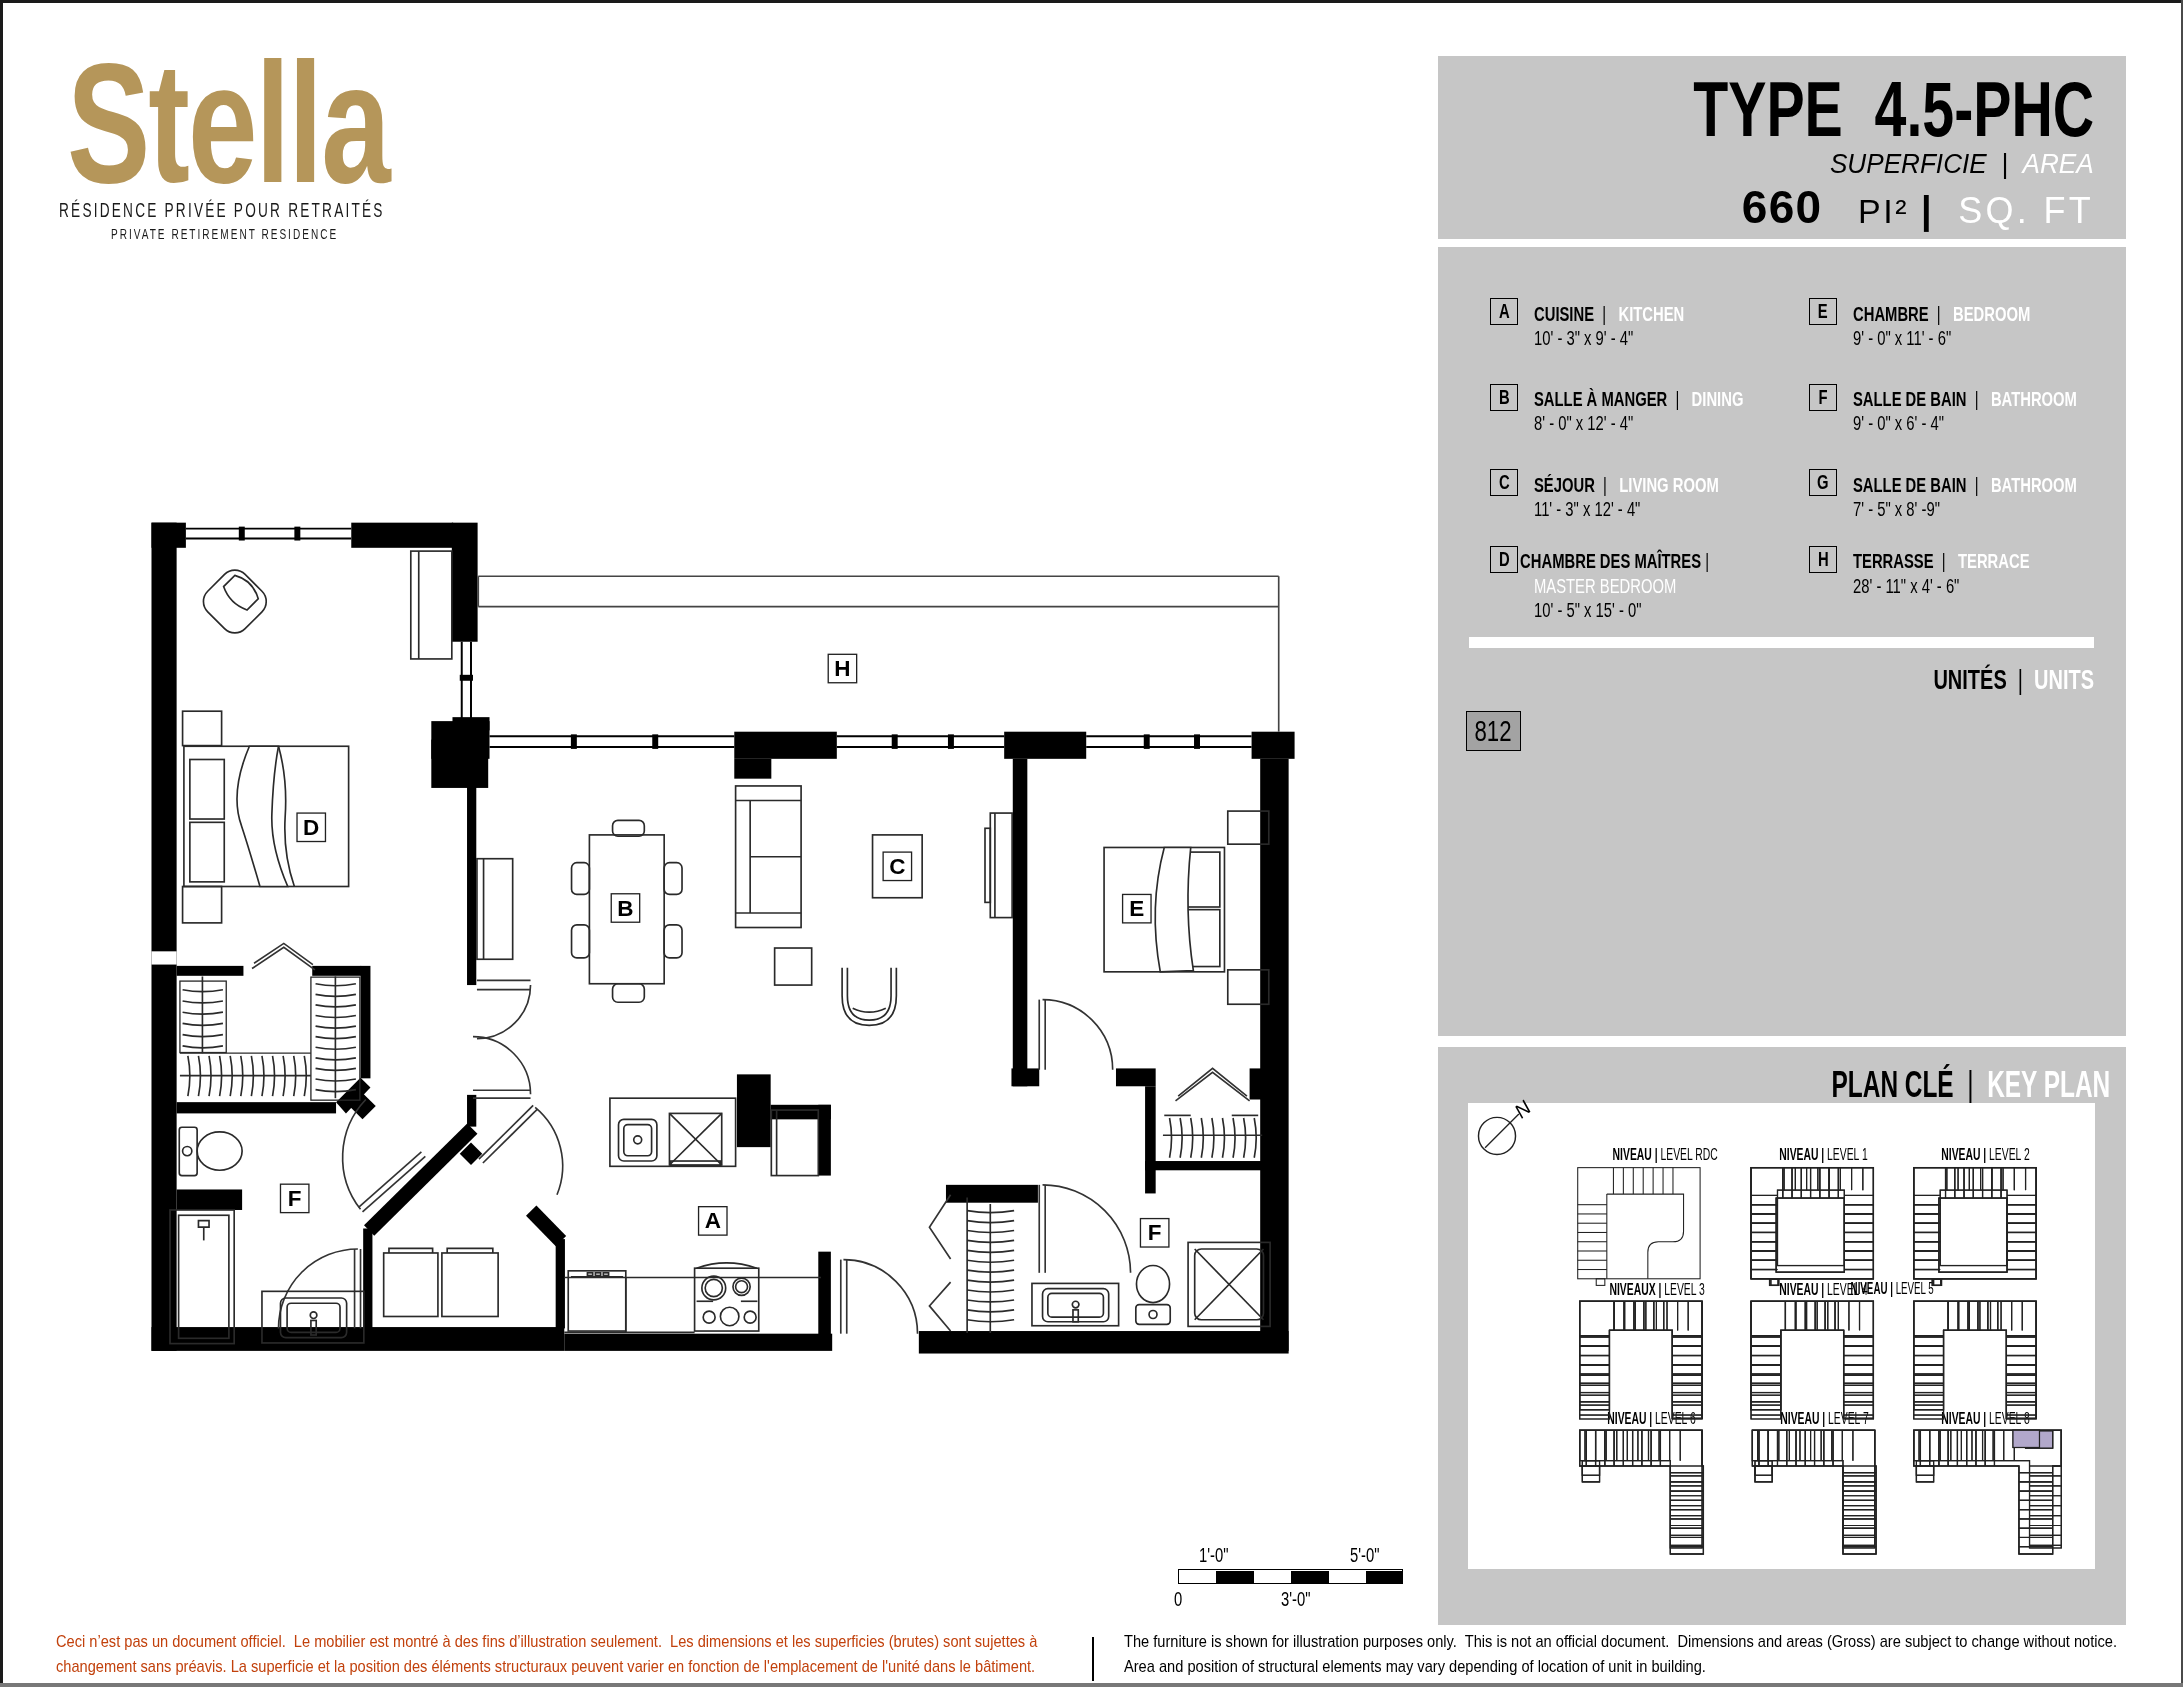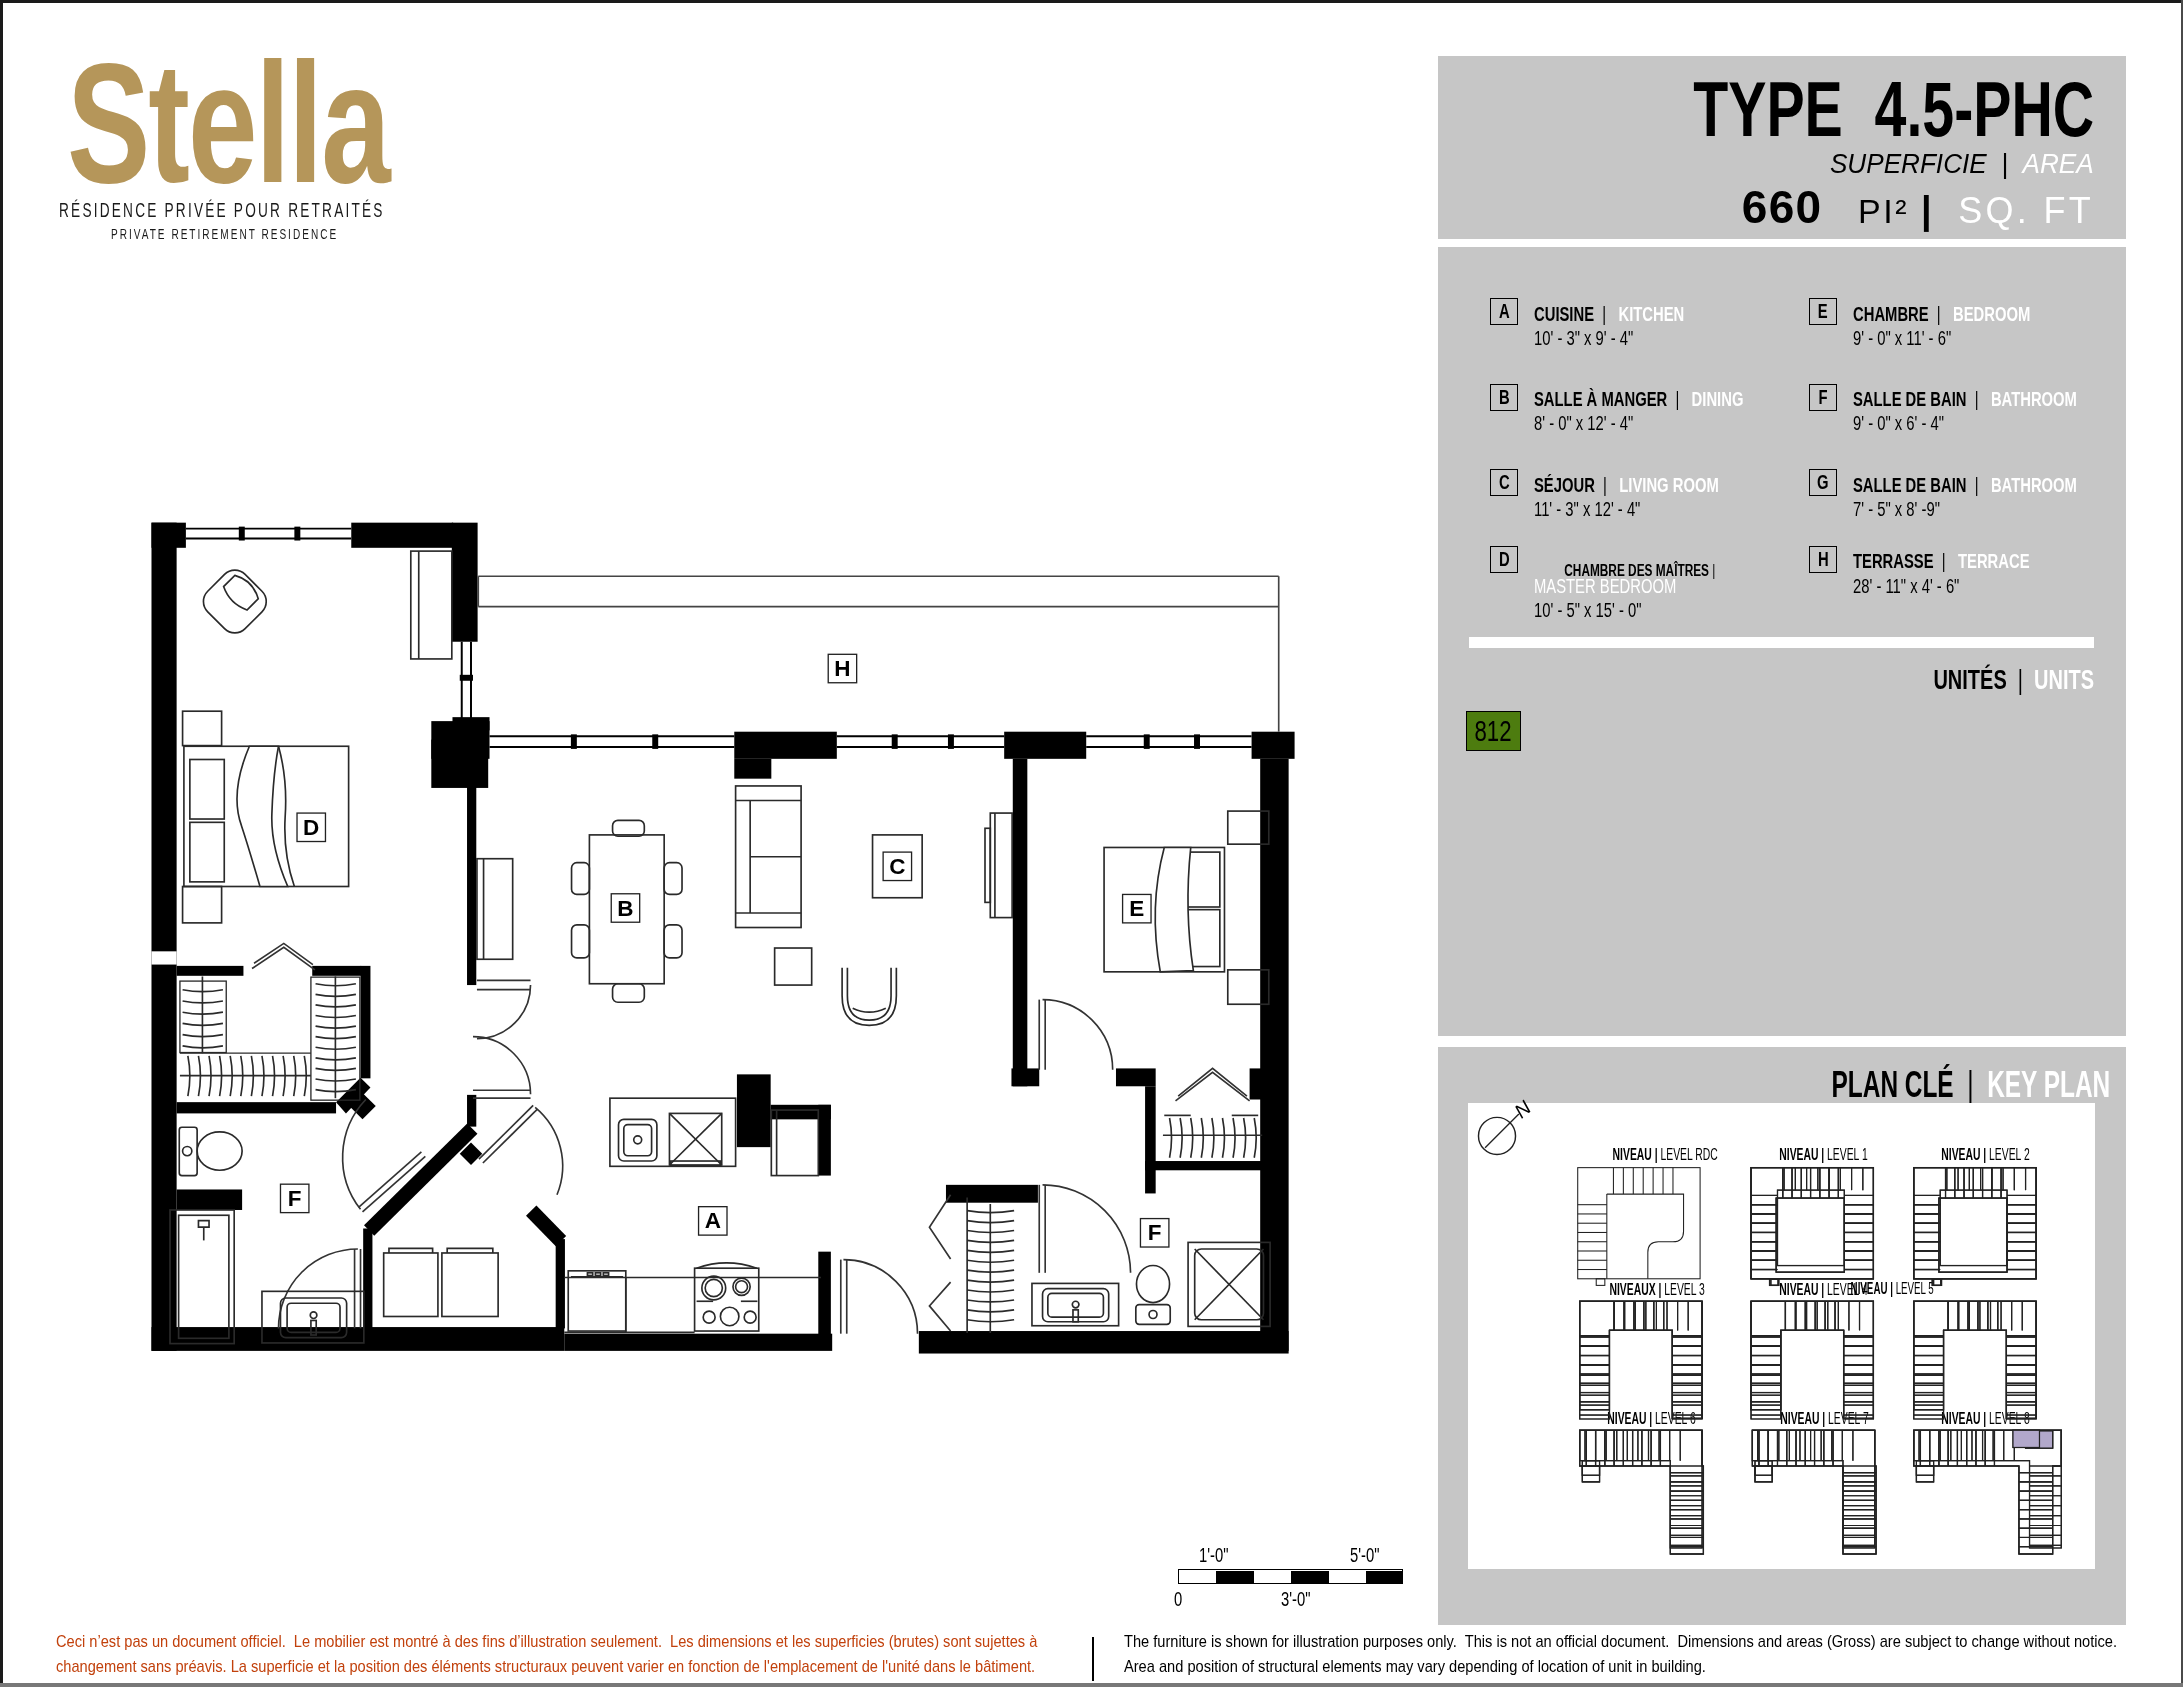--- a/index.html
+++ b/index.html
@@ -44,21 +44,21 @@
 
 <div class="lbox" style="left:1490px;top:384px;"><span class="cx">B</span></div>
 <div class="abs" style="left:1534px;top:388px;font-size:20px;font-weight:bold;"><span class="cx">SALLE À MANGER &nbsp;<span style="font-weight:normal;">|</span>&nbsp;&nbsp; <span class="wt">DINING</span></span></div>
 <div class="abs" style="left:1534px;top:412px;font-size:20px;"><span class="cx">8' - 0" x 12' - 4"</span></div>
 
 <div class="lbox" style="left:1490px;top:469px;"><span class="cx">C</span></div>
 <div class="abs" style="left:1534px;top:474px;font-size:20px;font-weight:bold;"><span class="cx">SÉJOUR &nbsp;<span style="font-weight:normal;">|</span>&nbsp;&nbsp; <span class="wt">LIVING ROOM</span></span></div>
 <div class="abs" style="left:1534px;top:498px;font-size:20px;"><span class="cx">11' - 3" x 12' - 4"</span></div>
 
 <div class="lbox" style="left:1490px;top:546px;"><span class="cx">D</span></div>
-<div class="abs" style="left:1561px;top:550px;font-size:16px;font-weight:bold;margin-top:12px;"><span class="cx">&nbsp;CHAMBRE DES MAÎTRES <span style="font-weight:normal;">|</span></span></div>
+<div class="abs" style="left:1516px;top:550px;font-size:20px;font-weight:bold;"><span class="cx">&nbsp;CHAMBRE DES MAÎTRES <span style="font-weight:normal;">|</span></span></div>
 <div class="abs" style="left:1534px;top:575px;font-size:20px;color:#fff;"><span class="cx">MASTER BEDROOM</span></div>
 <div class="abs" style="left:1534px;top:599px;font-size:20px;"><span class="cx">10' - 5" x 15' - 0"</span></div>
 
 <div class="lbox" style="left:1809px;top:298px;"><span class="cx">E</span></div>
 <div class="abs" style="left:1853px;top:303px;font-size:20px;font-weight:bold;"><span class="cx">CHAMBRE &nbsp;<span style="font-weight:normal;">|</span>&nbsp;&nbsp; <span class="wt">BEDROOM</span></span></div>
 <div class="abs" style="left:1853px;top:327px;font-size:20px;"><span class="cx">9' - 0" x 11' - 6"</span></div>
 
 <div class="lbox" style="left:1809px;top:384px;"><span class="cx">F</span></div>
 <div class="abs" style="left:1853px;top:388px;font-size:20px;font-weight:bold;"><span class="cx">SALLE DE BAIN &nbsp;<span style="font-weight:normal;">|</span>&nbsp;&nbsp; <span class="wt">BATHROOM</span></span></div>
 <div class="abs" style="left:1853px;top:412px;font-size:20px;"><span class="cx">9' - 0" x 6' - 4"</span></div>
@@ -68,21 +68,21 @@
 <div class="abs" style="left:1853px;top:498px;font-size:20px;"><span class="cx">7' - 5" x 8' -9"</span></div>
 
 <div class="lbox" style="left:1809px;top:546px;"><span class="cx">H</span></div>
 <div class="abs" style="left:1853px;top:550px;font-size:20px;font-weight:bold;"><span class="cx">TERRASSE &nbsp;<span style="font-weight:normal;">|</span>&nbsp;&nbsp; <span class="wt">TERRACE</span></span></div>
 <div class="abs" style="left:1853px;top:575px;font-size:20px;"><span class="cx">28' - 11" x 4' - 6"</span></div>
 
 <div class="abs" style="left:1469px;top:637px;width:625px;height:10.6px;background:#fff;"></div>
 
 <div class="abs" style="right:89px;top:665px;font-size:27px;font-weight:bold;"><span class="cxr">UNITÉS &nbsp;<span style="font-weight:normal;">|</span> <span class="wt">&nbsp;UNITS</span></span></div>
 
-<div class="abs" style="left:1466px;top:711px;width:55px;height:40px;border:1.3px solid #000;box-sizing:border-box;background:#4d7c0f;text-align:center;font-size:30px;line-height:37px;"><span class="cx" style="transform-origin:50% 50%;">812</span></div>
+<div class="abs" style="left:1466px;top:711px;width:55px;height:40px;border:1.3px solid #000;box-sizing:border-box;background:#a3a3a3;text-align:center;font-size:30px;line-height:37px;"><span class="cx" style="transform-origin:50% 50%;">812</span></div>
 
 <div class="panel" style="top:1047px;height:578px;"></div>
 
 <div class="abs" style="right:73px;top:1064px;font-size:37px;font-weight:bold;text-decoration:underline;"><span class="cxr" style="transform:scaleX(.66);">PLAN CLÉ &nbsp;<span style="font-weight:normal;">|</span> <span class="wt">&nbsp;KEY PLAN</span></span></div>
 
 <div class="abs" style="left:1468px;top:1103px;width:627px;height:466px;background:#fff;"></div>
 
 <div class="abs" style="left:1579px;top:1145px;width:123px;text-align:center;font-size:17px;font-weight:bold;"><span class="cx" style="transform-origin:50% 50%;transform:scaleX(.61);">NIVEAU | <span style="font-weight:normal;">LEVEL RDC</span></span></div>
 <div class="abs" style="left:1751px;top:1145px;width:123px;text-align:center;font-size:17px;font-weight:bold;"><span class="cx" style="transform-origin:50% 50%;transform:scaleX(.61);">NIVEAU | <span style="font-weight:normal;">LEVEL 1</span></span></div>
 <div class="abs" style="left:1913px;top:1145px;width:123px;text-align:center;font-size:17px;font-weight:bold;"><span class="cx" style="transform-origin:50% 50%;transform:scaleX(.61);">NIVEAU | <span style="font-weight:normal;">LEVEL 2</span></span></div>

